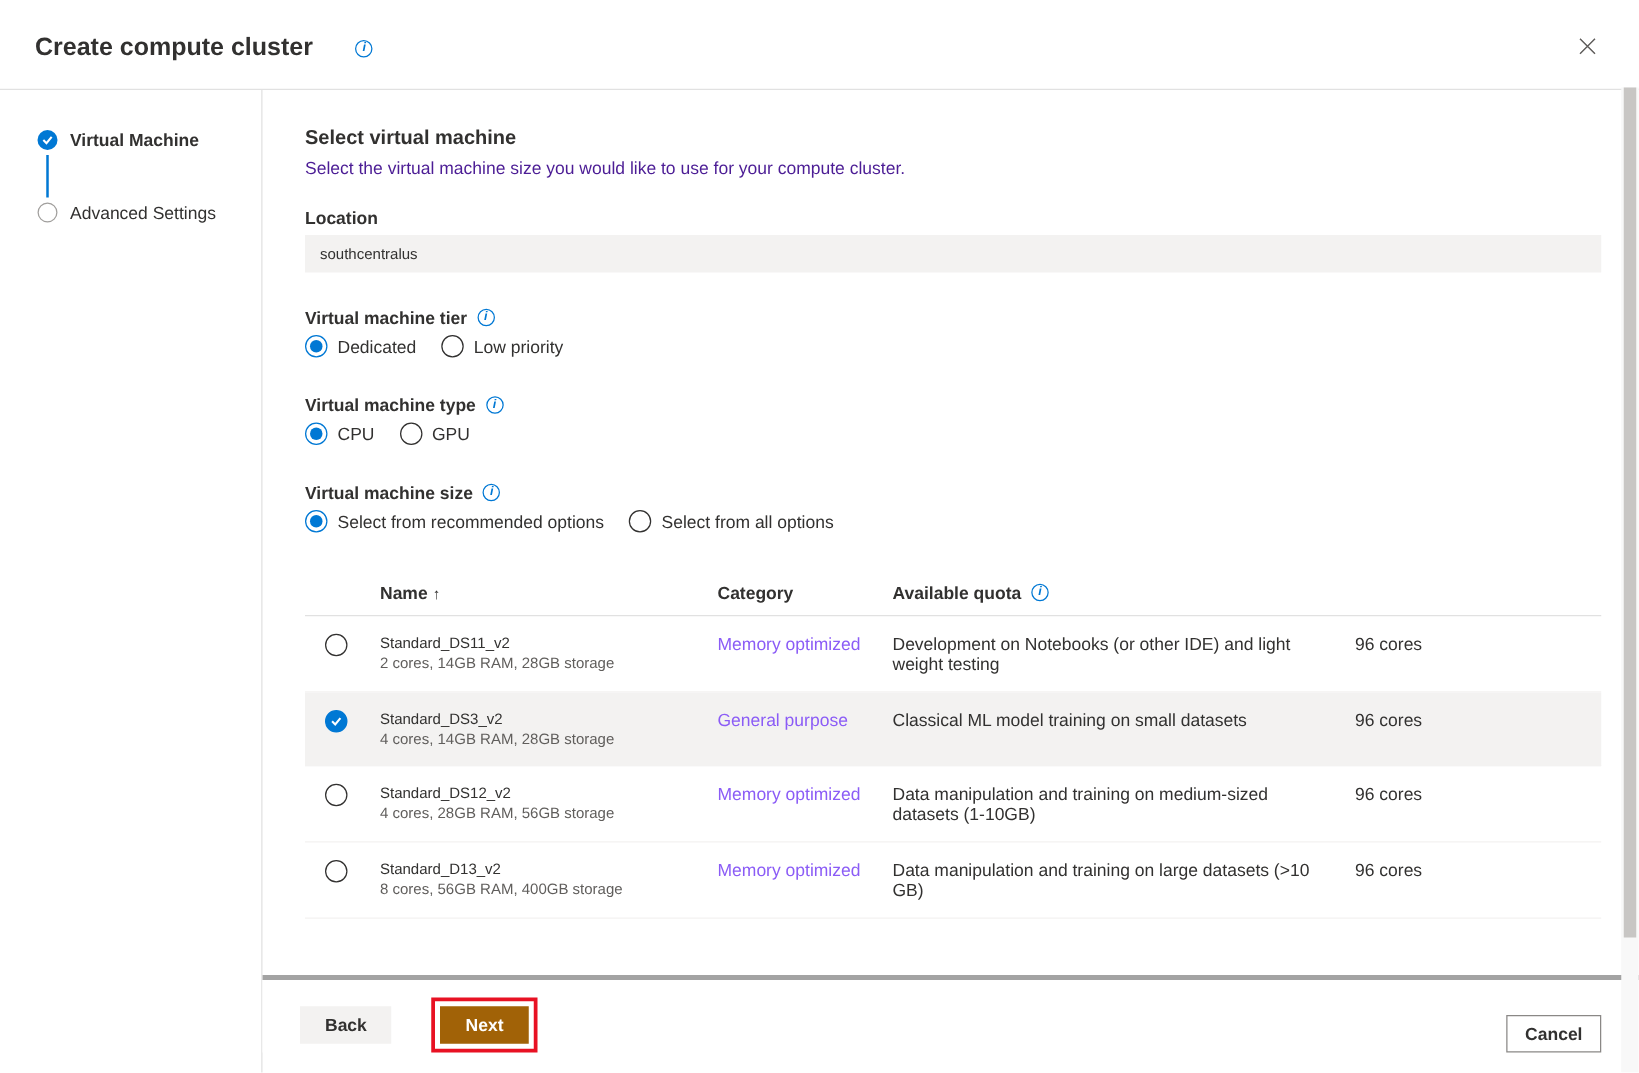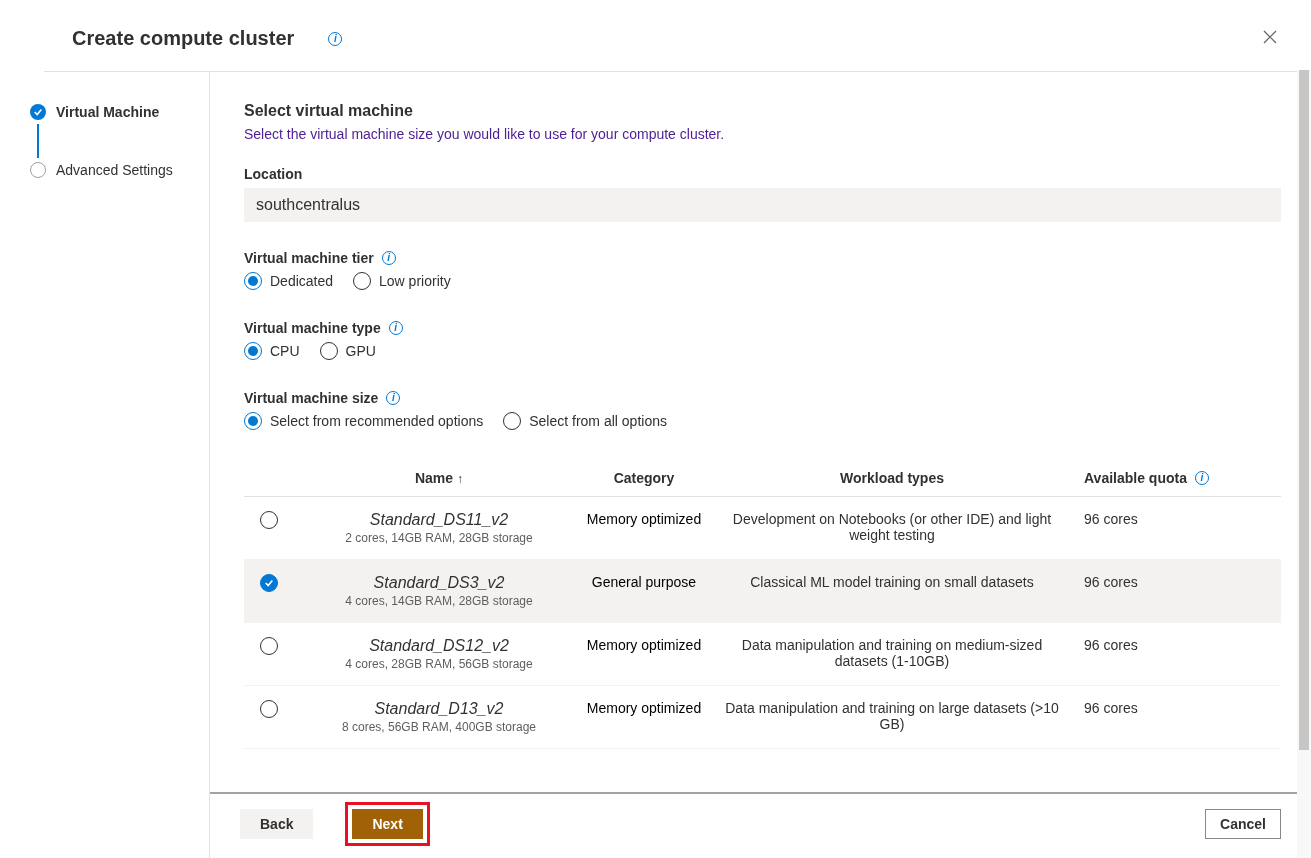--- a/index.html
+++ b/index.html
@@ -12,21 +12,20 @@
     height: 858px;
     overflow: hidden;
     position: relative;
   }
   .header {
     display: flex;
     align-items: center;
     justify-content: space-between;
     padding: 24px 30px 18px 28px;
     border-bottom: 1px solid #e1e1e1;
-    margin-left: 44px;
   }
   .header-title {
     font-size: 20px;
     font-weight: 600;
     color: #323130;
     display: flex;
     align-items: center;
     gap: 34px;
   }
   .info-icon {
@@ -112,21 +111,21 @@
     font-size: 14px;
     font-weight: 600;
     margin-bottom: 6px;
     display: flex;
     align-items: center;
     gap: 8px;
   }
   .readonly-box {
     background: #f3f2f1;
     padding: 8px 12px;
-    font-size: 16px;
+    font-size: 12px;
     color: #323130;
     margin-bottom: 28px;
   }
   .radio-group {
     display: flex;
     gap: 20px;
     margin-bottom: 30px;
     text-align: right;
   }
   .radio-option {
@@ -157,21 +156,20 @@
     width: 100%;
     margin-top: 18px;
   }
   .thead {
     display: flex;
     border-bottom: 1px solid #e1e1e1;
     padding: 10px 0;
   }
   .th, .td {
     font-size: 14px;
-    text-align: center;
   }
   .th { font-weight: 600; }
   .col-sel { width: 60px; padding-left: 16px; }
   .col-name { width: 270px; }
   .col-cat { width: 140px; }
   .col-work { width: 370px; padding-right: 14px; }
   .col-quota { width: 160px; display:flex; align-items:center; gap:8px; }
   .trow {
     display: flex;
     align-items: flex-start;
@@ -188,36 +186,36 @@
     border: 1.5px solid #323130;
     display: flex;
     align-items: center;
     justify-content: center;
   }
   .row-radio.checked {
     background: #0078d4;
     border-color: #0078d4;
   }
   .row-radio.checked svg { width: 10px; height: 10px; color:#fff; }
-  .vm-name { font-size: 16px; font-style: italic; }
+  .vm-name { font-size: 12px; }
   .vm-spec { font-size: 12px; color: #605e5c; margin-top: 2px; }
-  .cat-link { color: #000000; }
+  .cat-link { color: #8b5cf6; }
   .sort-arrow { font-size: 12px; margin-left: 4px; }
   .footer {
     position: absolute;
     left: 210px;
     right: 0;
-    bottom: 4px;
+    bottom: 16px;
     height: 62px;
     display: flex;
-    align-items: center;
+    align-items: flex-end;
     justify-content: space-between;
     padding: 0 30px 0 30px;
     background: #fff;
-    border-top: 2px solid #a3a3a3;
+    border-top: 4px solid #a3a3a3;
   }
   .footer-left { display: flex; align-items: center; gap: 32px; }
   .btn {
     padding: 7px 20px;
     font-size: 14px;
     font-weight: 600;
     border: none;
     cursor: pointer;
   }
   .btn-back { background: #f3f2f1; color: #323130; }
@@ -336,21 +334,20 @@
       </div>
     </div>
 
     <div class="table">
       <div class="thead">
         <div class="th col-sel"></div>
         <div class="th col-name">
           <span>Name</span><span class="sort-arrow">↑</span>
         </div>
         <div class="th col-cat">Category</div>
-        <div class="th col-work">Workload types</div>
         <div class="th col-quota">
           <span>Available quota</span>
           <span class="info-icon">i</span>
         </div>
       </div>
       <div id="tbody">
           <div class="trow">
             <div class="td col-sel">
               <div class="row-radio"></div>
             </div>

